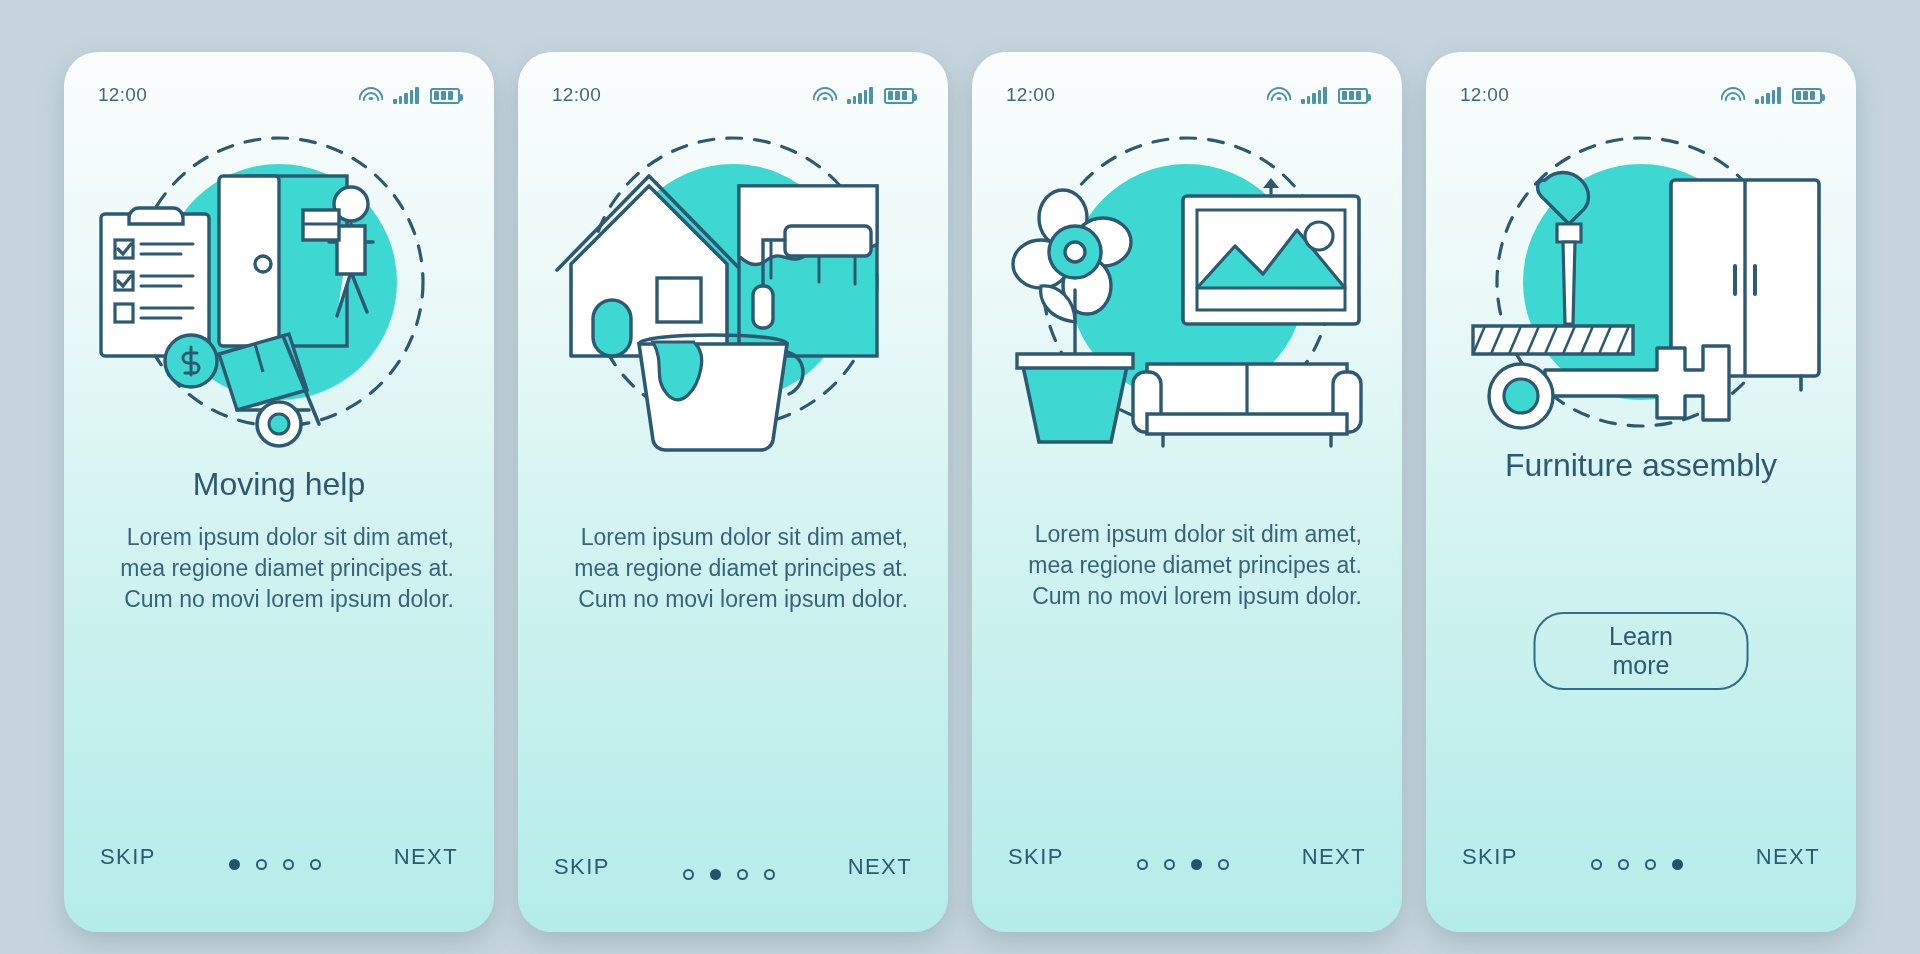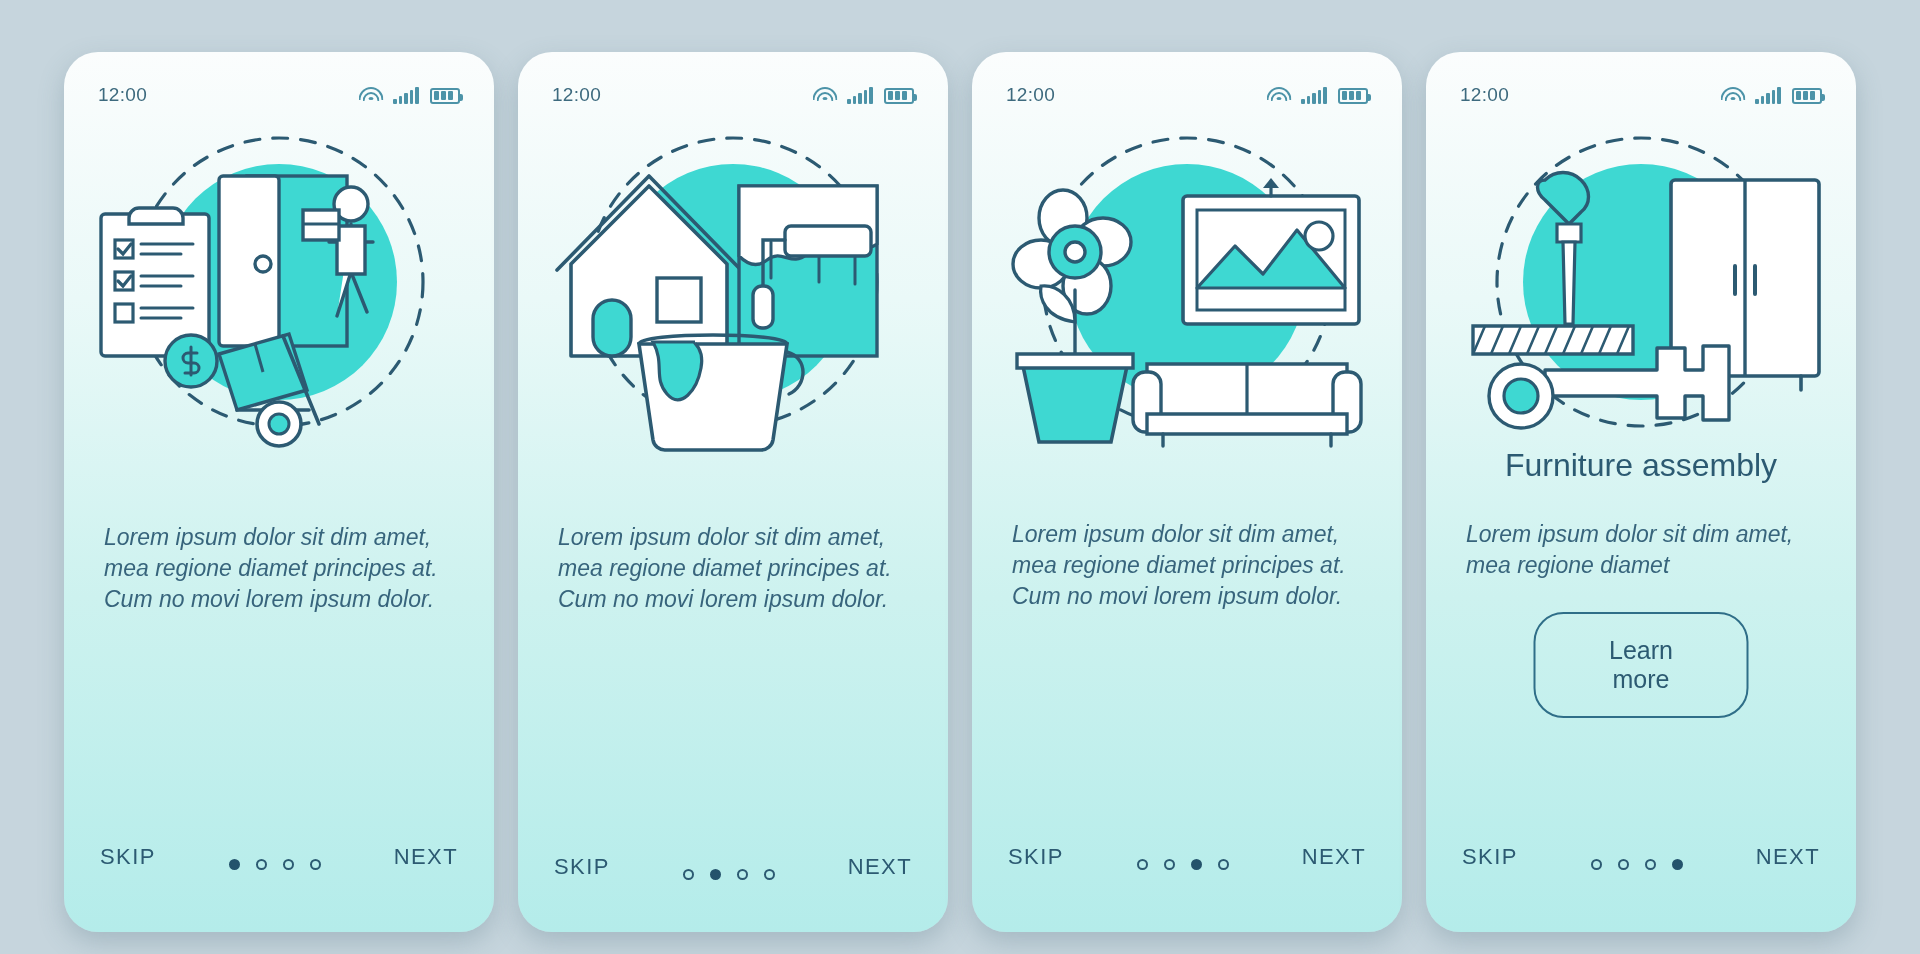--- a/index.html
+++ b/index.html
@@ -74,34 +74,33 @@
   .title{
     position:absolute;left:28px;right:28px;
     text-align:center;
     color:#2c5a72;
     font-size:32px;
     line-height:35px;
     font-weight:400;
   }
   .desc{
     position:absolute;left:40px;right:40px;
-    text-align:left;
+    text-align:right;
     color:#37647c;
     font-size:23px;
     line-height:31px;
     font-weight:400;
-    font-style:italic;
   }
   .learn{
     position:absolute;left:50%;transform:translateX(-50%);
     border:2.5px solid #2f6e88;
     border-radius:30px;
     color:#2c5a72;
     font-size:25px;
-    padding:22px 46px;
+    padding:8px 46px;
     background:transparent;
     cursor:pointer;
     font-family:"Liberation Sans", sans-serif;
   }
 
   
   .footer{
     position:absolute;bottom:62px;left:0;right:0;
     display:flex;align-items:flex-end;justify-content:space-between;
     padding:0 36px;box-sizing:border-box;
@@ -171,20 +170,21 @@
 
         <path d="M140 240 l70 -20 l18 56 l-70 20z" fill="#3ed8d2" stroke="#2c5a72" stroke-width="3.4"></path>
         <path d="M176 230 l8 28" stroke="#2c5a72" stroke-width="3"></path>
         <path d="M204 222 l36 88" stroke="#2c5a72" stroke-width="3.6" stroke-linecap="round"></path>
         <path d="M158 296 h72" stroke="#2c5a72" stroke-width="3.6" stroke-linecap="round"></path>
         <circle cx="200" cy="310" r="22" fill="#ffffff" stroke="#2c5a72" stroke-width="3.6"></circle>
         <circle cx="200" cy="310" r="10" fill="#3ed8d2" stroke="#2c5a72" stroke-width="3"></circle>
       </svg>
     </div>
 
+    <div class="title" style="top:415px">Moving help</div>
     <div class="desc" style="top:470px">Lorem ipsum dolor sit dim amet, mea regione diamet principes at. Cum no movi lorem ipsum dolor.</div>
 
     <div class="footer">
       <span class="skip">SKIP</span>
       <span class="dots">
         <span class="dot active"></span>
         <span class="dot"></span>
         <span class="dot"></span>
         <span class="dot"></span>
       </span>
@@ -370,21 +370,20 @@
         <path d="M44 212 l-12 28 M62 212 l-12 28 M80 212 l-12 28 M98 212 l-12 28 M116 212 l-12 28 M134 212 l-12 28 M152 212 l-12 28 M170 212 l-12 28 M188 212 l-12 28" stroke="#2c5a72" stroke-width="2.6"></path>
 
         <path d="M96 268 l120 0 a34 34 0 0 0 0 -4" fill="none"></path>
         <path d="M104 256 h112 l0 -22 l28 0 l0 22 l18 0 l0 -24 l26 0 l0 74 l-26 0 l0 -24 l-18 0 l0 22 l-28 0 l0 -22 l-112 0z" fill="#ffffff" stroke="#2c5a72" stroke-width="3.4" stroke-linejoin="round"></path>
         <circle cx="80" cy="282" r="32" fill="#ffffff" stroke="#2c5a72" stroke-width="3.4"></circle>
         <circle cx="80" cy="282" r="17" fill="#3ed8d2" stroke="#2c5a72" stroke-width="3.2"></circle>
       </svg>
     </div>
 
     <div class="title" style="top:396px">Furniture assembly</div>
-    <div class="desc" style="top:467px">Lorem ipsum dolor sit dim amet, mea regione diamet</div>
     <button class="learn" style="top:560px">Learn more</button>
 
     <div class="footer">
       <span class="skip">SKIP</span>
       <span class="dots">
         <span class="dot"></span>
         <span class="dot"></span>
         <span class="dot"></span>
         <span class="dot active"></span>
       </span>

